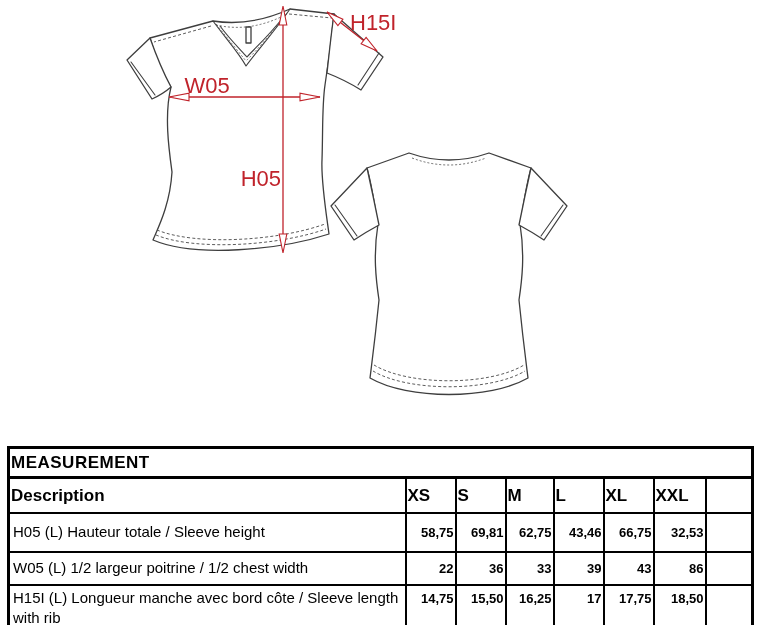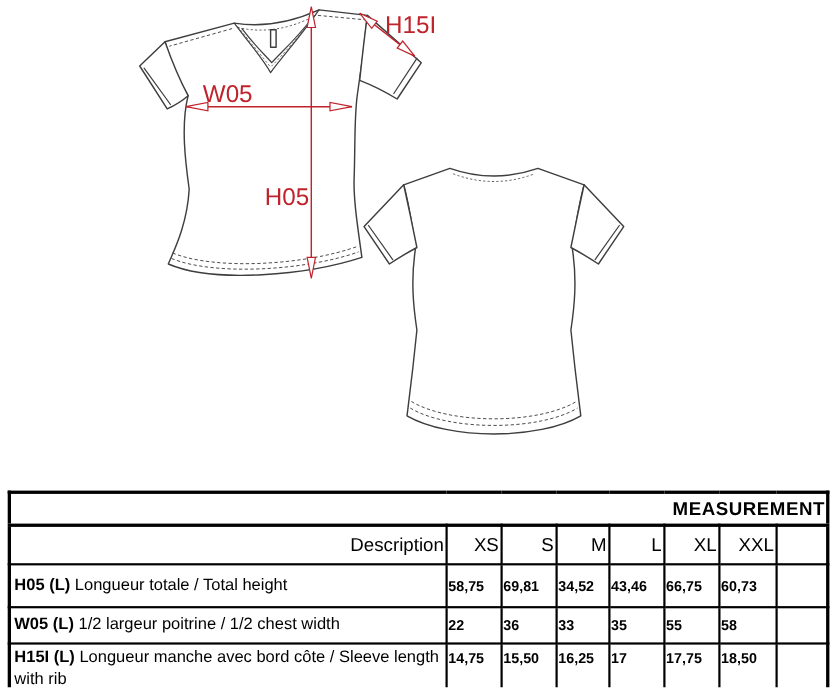--- a/index.html
+++ b/index.html
@@ -12,26 +12,26 @@
   .stitch{fill:none;stroke:#4a4a4a;stroke-width:0.9;stroke-dasharray:3,2.2;}
   .stitch2{fill:none;stroke:#4a4a4a;stroke-width:0.8;stroke-dasharray:2,2;}
   .dim-line{stroke:#c0232b;stroke-width:1.3;fill:none;}
   .dim-arrow{fill:#ffffff;stroke:#c0232b;stroke-width:1.1;stroke-linejoin:miter;}
   .dim-text{fill:#c0232b;font-size:22px;font-family:"Liberation Sans",sans-serif;}
   
   .meas-table{position:absolute;left:7px;top:446px;border-collapse:collapse;
               table-layout:fixed;width:746px;background:#fff;color:#000;}
   .meas-table th,.meas-table td{border:2px solid #000;overflow:hidden;}
   .meas-table{border:3px solid #000;}
-  .row-title th{height:25px;font-size:17px;font-weight:bold;text-align:right;
+  .row-title th{height:25px;font-size:17px;font-weight:bold;text-align:left;
                 border-bottom:3px solid #000;letter-spacing:0.5px;}
-  .row-head th{height:31px;font-size:17px;font-weight:normal;text-align:right;}
+  .row-head th{height:31px;font-size:17px;font-weight:bold;text-align:left;}
   .desc-cell{font-size:15px;text-align:left;padding:2px 3px;line-height:1.35;}
-  .desc-code{font-weight:bold;}
-  .val-cell{font-size:13px;font-weight:bold;text-align:left;}
+  .desc-code{font-weight:normal;}
+  .val-cell{font-size:13px;font-weight:bold;text-align:right;}
   .row-h05 td{height:33px;vertical-align:middle;}
   .row-w05 td{height:27px;vertical-align:middle;}
   .row-h15i td{height:51px;vertical-align:top;}
   .row-h15i td.val-cell{padding-top:5px;}
 </style>
 </head>
 <body>
 
 <div class="screen">
 
@@ -138,41 +138,41 @@
       <th>S</th>
       <th>M</th>
       <th>L</th>
       <th>XL</th>
       <th>XXL</th>
       <th></th>
     </tr>
     <tr class="row-h05">
       <td class="desc-cell">
         <span class="desc-code">H05 (L)</span>
-        <span>Longueur totale / Total height</span>
+        <span>Hauteur totale / Sleeve height</span>
       </td>
       <td class="val-cell">58,75</td>
       <td class="val-cell">69,81</td>
-      <td class="val-cell">34,52</td>
+      <td class="val-cell">62,75</td>
       <td class="val-cell">43,46</td>
       <td class="val-cell">66,75</td>
-      <td class="val-cell">60,73</td>
+      <td class="val-cell">32,53</td>
       <td></td>
     </tr>
     <tr class="row-w05">
       <td class="desc-cell">
         <span class="desc-code">W05 (L)</span>
         <span>1/2 largeur poitrine / 1/2 chest width</span>
       </td>
       <td class="val-cell">22</td>
       <td class="val-cell">36</td>
       <td class="val-cell">33</td>
-      <td class="val-cell">35</td>
-      <td class="val-cell">55</td>
-      <td class="val-cell">58</td>
+      <td class="val-cell">39</td>
+      <td class="val-cell">43</td>
+      <td class="val-cell">86</td>
       <td></td>
     </tr>
     <tr class="row-h15i">
       <td class="desc-cell">
         <span class="desc-code">H15I (L)</span>
         <span>Longueur manche avec bord côte / Sleeve length with rib</span>
       </td>
       <td class="val-cell">14,75</td>
       <td class="val-cell">15,50</td>
       <td class="val-cell">16,25</td>

